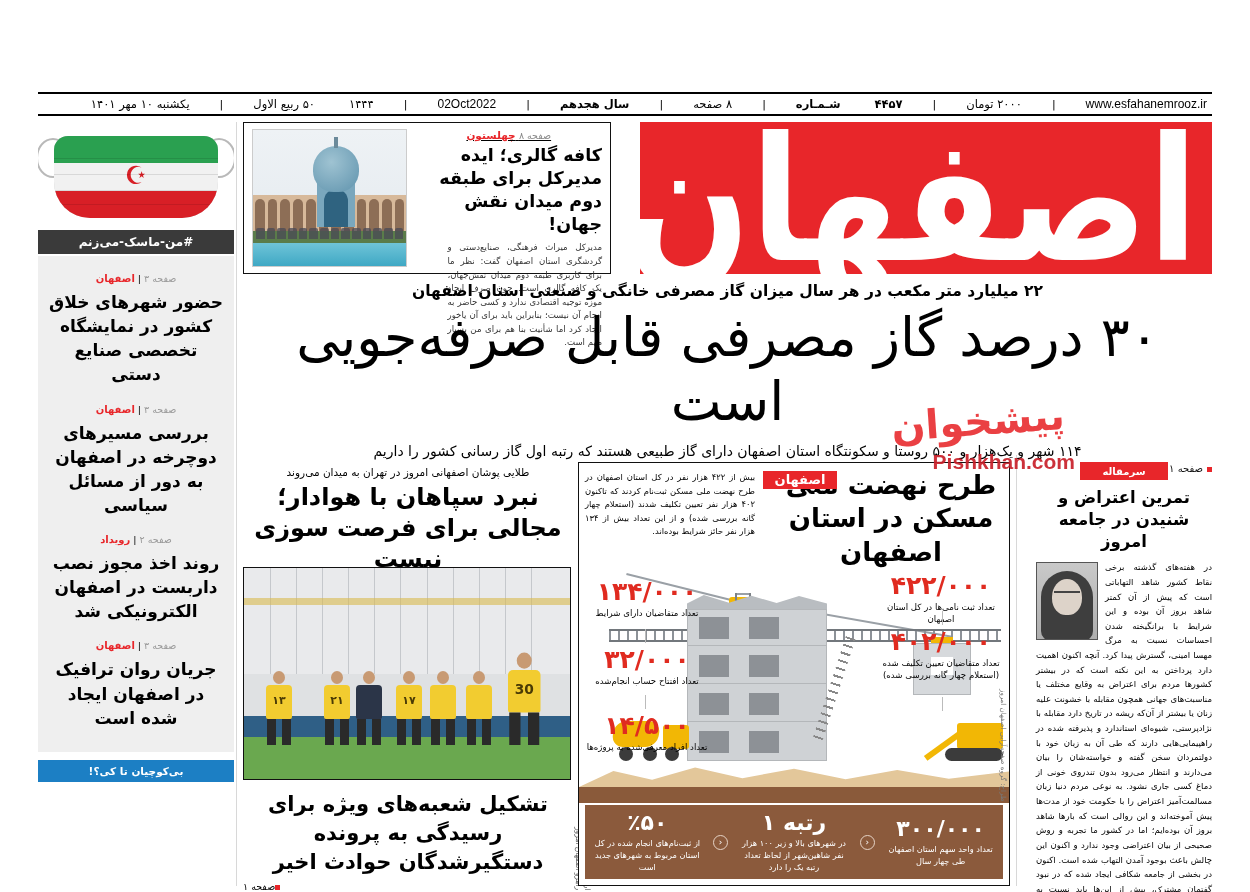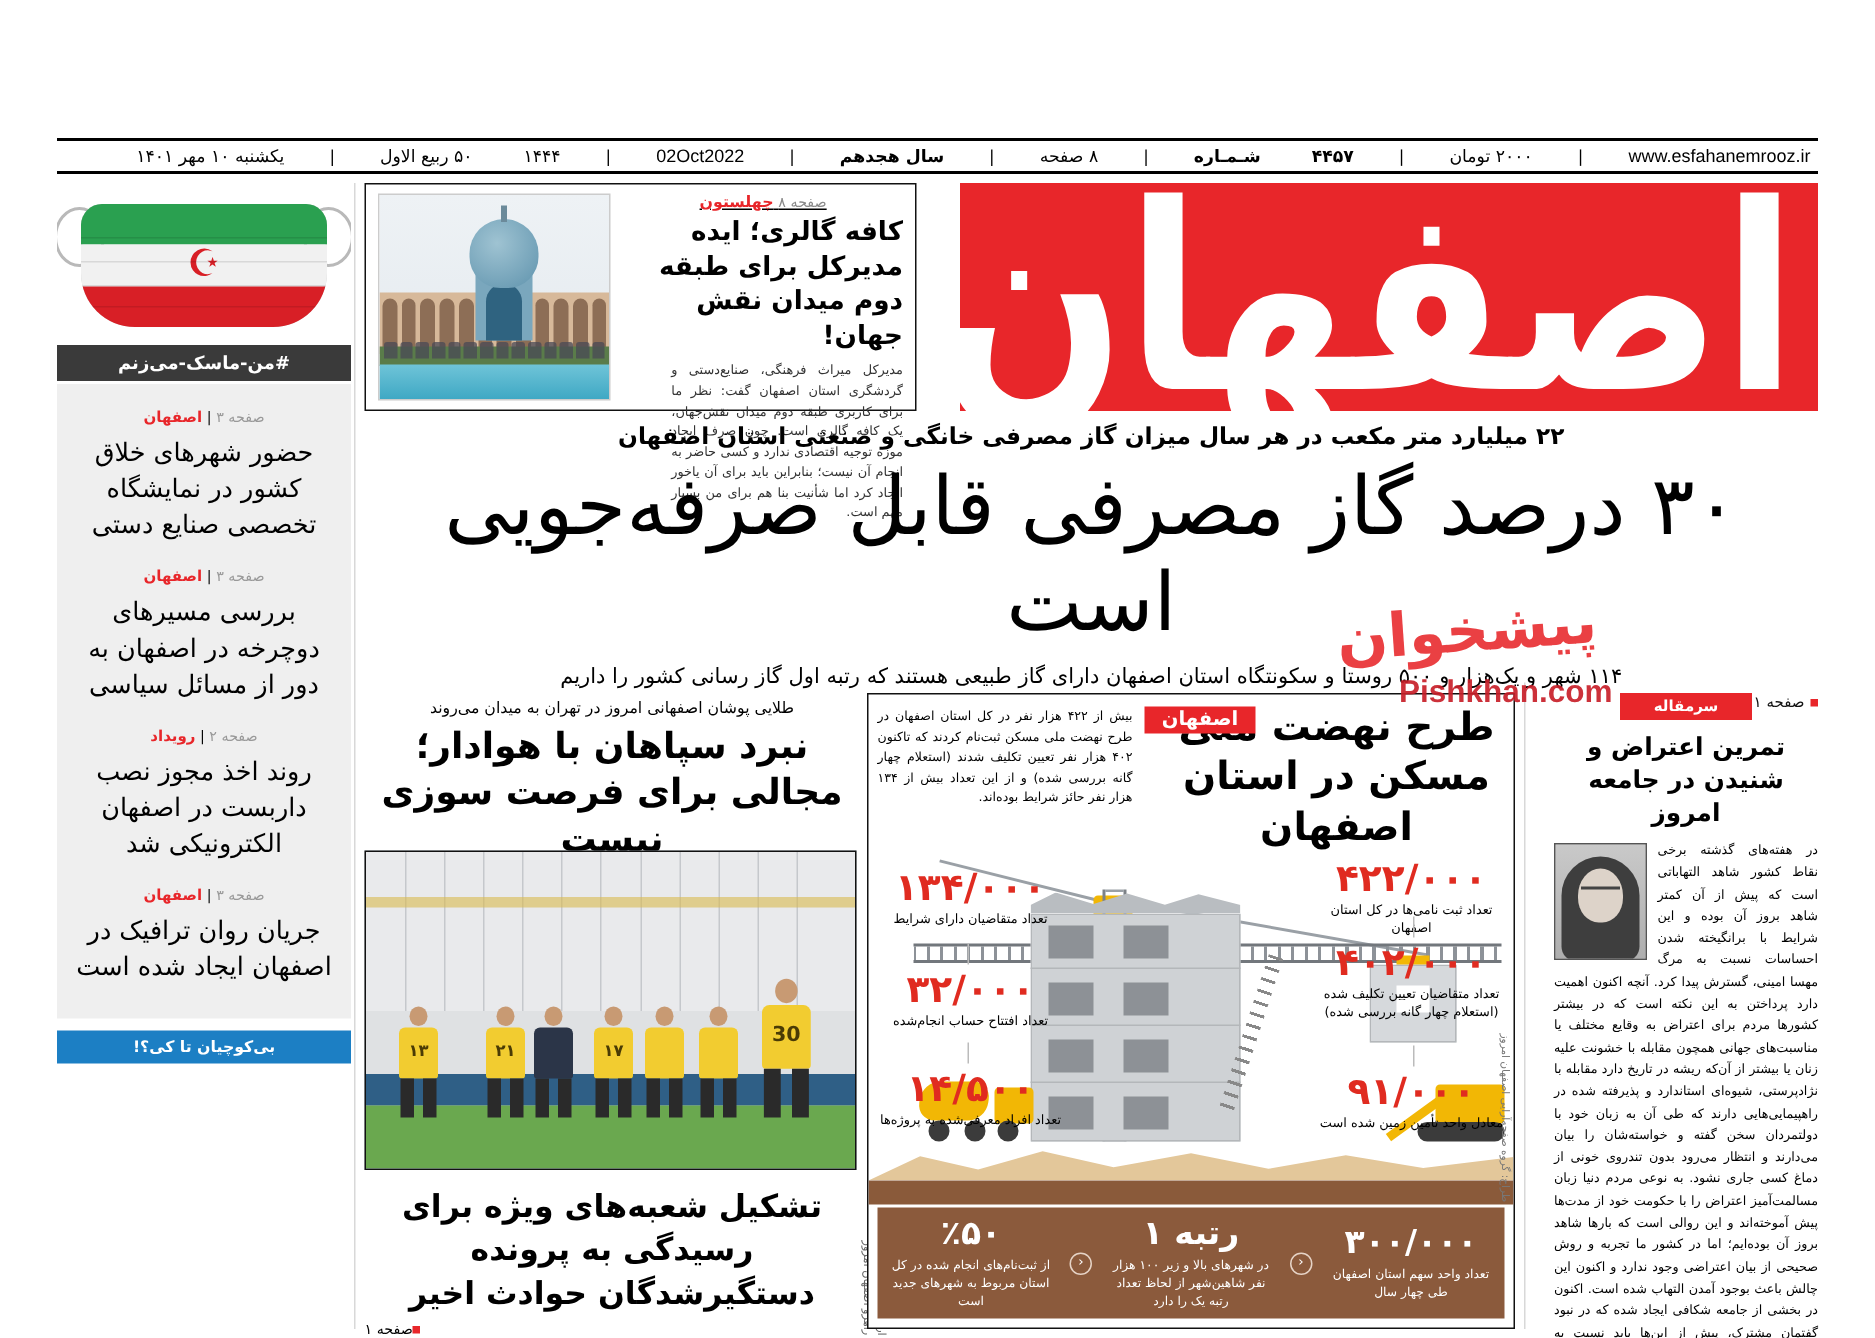--- a/index.html
+++ b/index.html
@@ -95,21 +95,21 @@
   .mask-strap.l { left:-2px; } .mask-strap.r { right:-2px; }
   .hashtag-bar { width:196px; height:24px; background:#3a3a3a; color:#fff; font-size:12px; font-weight:bold;
                  display:flex; align-items:center; justify-content:center; letter-spacing:0.5px; }
 
   .sb-list { width:196px; background:#efefef; padding:10px 10px 12px; margin-top:2px; }
   .sb-item { padding:7px 0 10px; }
   .sb-item + .sb-item { border-top:0; }
   .sb-kicker { text-align:center; font-size:9.5px; margin-bottom:6px; }
   .sb-kicker b { color:#e8262a; font-size:10px; }
   .sb-kicker span { color:#999; }
-  .sb-head { font-size:17px; font-weight:normal; line-height:1.42; text-align:center; }
+  .sb-head { font-size:17px; font-weight:bold; line-height:1.42; text-align:center; }
 
   .col-box { width:196px; margin-top:8px; background:#efefef; }
   .col-bar { height:22px; background:#1c7fc4; color:#fff; font-size:10.5px; font-weight:bold;
              display:flex; align-items:center; justify-content:center; }
 
   
   .sport { position:absolute; left:243px; top:466px; width:330px; direction:rtl; }
   .sport-over { font-size:10.5px; text-align:center; margin-bottom:4px; }
   .sport-head { font-size:24px; font-weight:bold; line-height:1.3; text-align:center; }
   .sport-ref { font-size:9.5px; margin-top:4px; text-align:left; }
@@ -490,24 +490,20 @@
       <div class="stat" style="right:6px; top:22px">
         <div class="num">۴۲۲/۰۰۰</div>
         <div class="lbl">تعداد ثبت نامی‌ها در کل استان اصفهان</div>
       </div>
       <div class="dotline" style="right:66px; top:60px"></div>
       <div class="stat" style="right:6px; top:78px">
         <div class="num">۴۰۲/۰۰۰</div>
         <div class="lbl">تعداد متقاضیان تعیین تکلیف شده (استعلام چهار گانه بررسی شده)</div>
       </div>
       <div class="dotline" style="right:66px; top:146px"></div>
-      <div class="stat" style="right:6px; top:164px">
-        <div class="num">۹۱/۰۰۰</div>
-        <div class="lbl">معادل واحد تأمین زمین شده است</div>
-      </div>
 
       <div class="stat" style="left:6px; top:28px">
         <div class="num">۱۳۴/۰۰۰</div>
         <div class="lbl">تعداد متقاضیان دارای شرایط</div>
       </div>
       <div class="dotline" style="left:66px; top:78px"></div>
       <div class="stat" style="left:6px; top:96px">
         <div class="num">۳۲/۰۰۰</div>
         <div class="lbl">تعداد افتتاح حساب انجام‌شده</div>
       </div>

